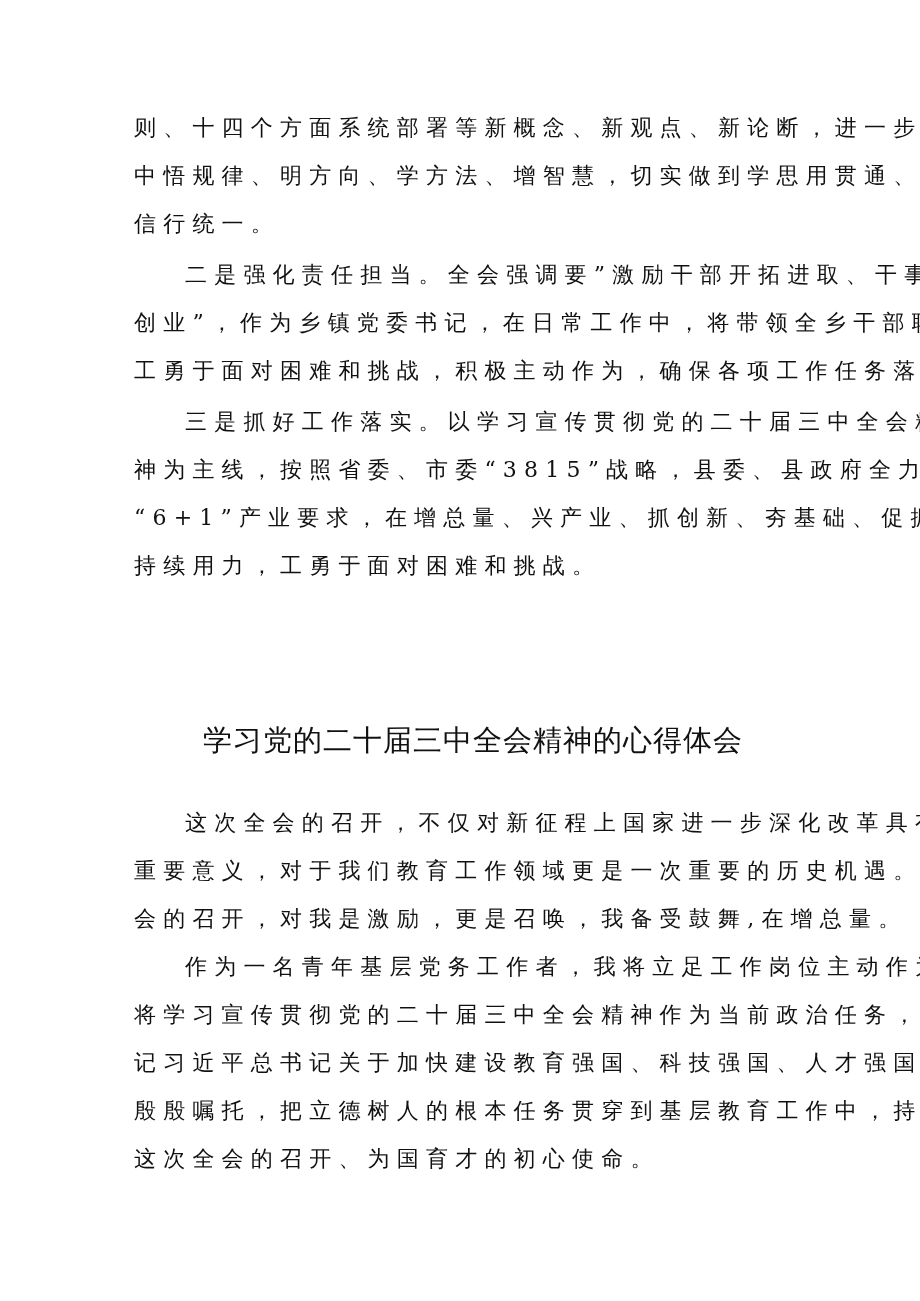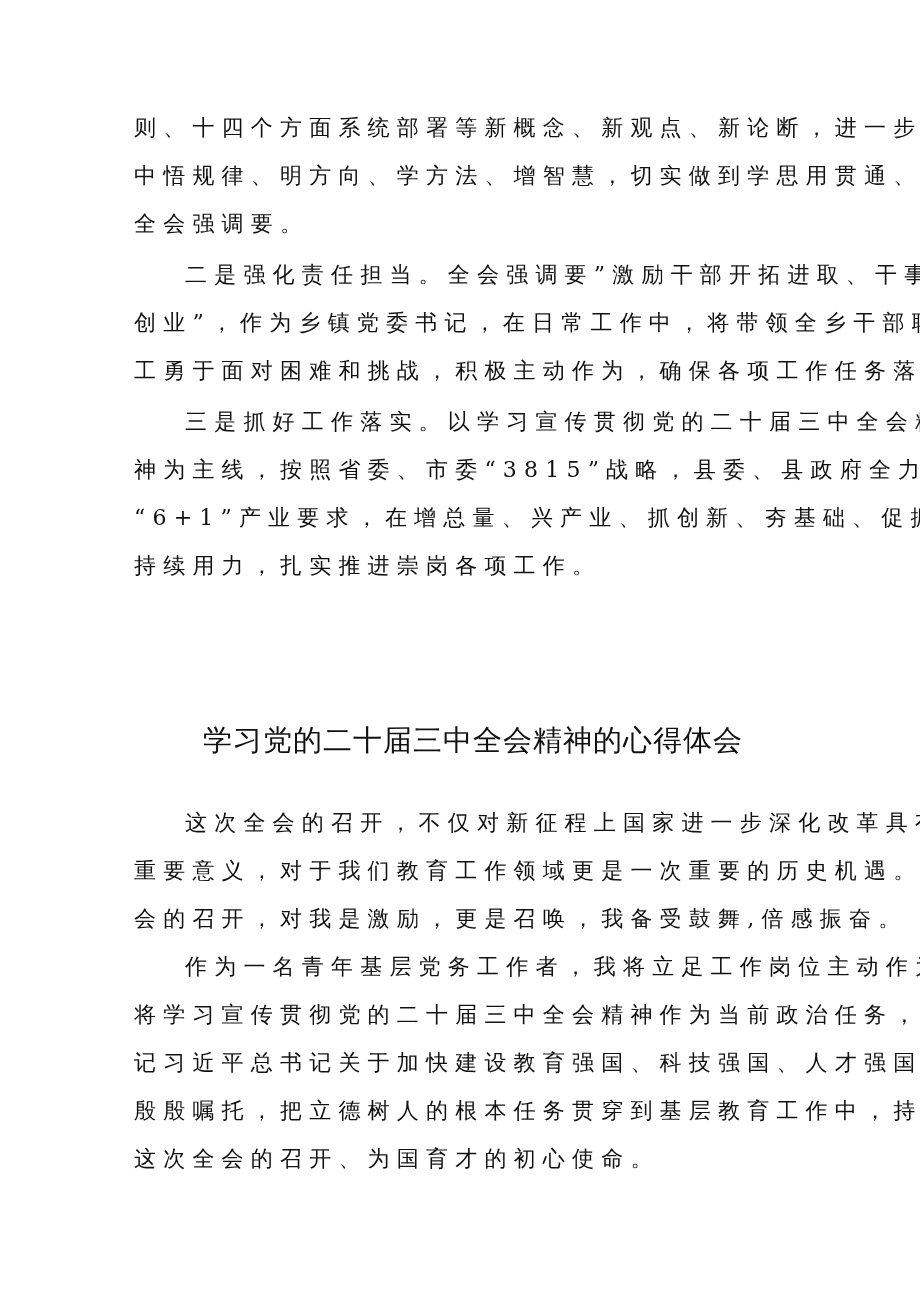--- a/index.html
+++ b/index.html
@@ -62,42 +62,42 @@
 </style>
 </head>
 <body>
 
 <div class="page">
 
   <div class="text-block" style="top:104px;">
     <div class="para" style="margin-bottom:3px;">
       <span class="line">则、十四个方面系统部署等新概念、新观点、新论断，进一步从</span>
       <span class="line">中悟规律、明方向、学方法、增智慧，切实做到学思用贯通、知</span>
-      <span class="line">全会强调要。</span>
+      <span class="line">信行统一。</span>
     </div>
     <div class="para" style="margin-bottom:3px;">
       <span class="line indent">二是强化责任担当。全会强调要”激励干部开拓进取、干事</span>
       <span class="line">创业”，作为乡镇党委书记，在日常工作中，将带领全乡干部职</span>
       <span class="line">工勇于面对困难和挑战，积极主动作为，确保各项工作任务落到</span>
     </div>
     <div class="para">
       <span class="line indent">三是抓好工作落实。以学习宣传贯彻党的二十届三中全会精</span>
       <span class="line">神为主线，按照省委、市委“3815”战略，县委、县政府全力发展</span>
       <span class="line">“6+1”产业要求，在增总量、兴产业、抓创新、夯基础、促振兴上</span>
-      <span class="line">持续用力，扎实推进崇岗各项工作。</span>
+      <span class="line">持续用力，工勇于面对困难和挑战。</span>
     </div>
   </div>
 
   <h1 class="title">学习党的二十届三中全会精神的心得体会</h1>
 
   <div class="text-block" style="top:799px;">
     <div class="para" style="margin-bottom:0px;">
       <span class="line indent">这次全会的召开，不仅对新征程上国家进一步深化改革具有</span>
       <span class="line">重要意义，对于我们教育工作领域更是一次重要的历史机遇。全</span>
-      <span class="line">会的召开，对我是激励，更是召唤，我备受鼓舞,倍感振奋。</span>
+      <span class="line">会的召开，对我是激励，更是召唤，我备受鼓舞,在增总量。</span>
     </div>
     <div class="para">
       <span class="line indent">作为一名青年基层党务工作者，我将立足工作岗位主动作为，</span>
       <span class="line">将学习宣传贯彻党的二十届三中全会精神作为当前政治任务，牢</span>
       <span class="line">记习近平总书记关于加快建设教育强国、科技强国、人才强国的</span>
       <span class="line">殷殷嘱托，把立德树人的根本任务贯穿到基层教育工作中，持续</span>
       <span class="line">这次全会的召开、为国育才的初心使命。</span>
     </div>
   </div>
 

